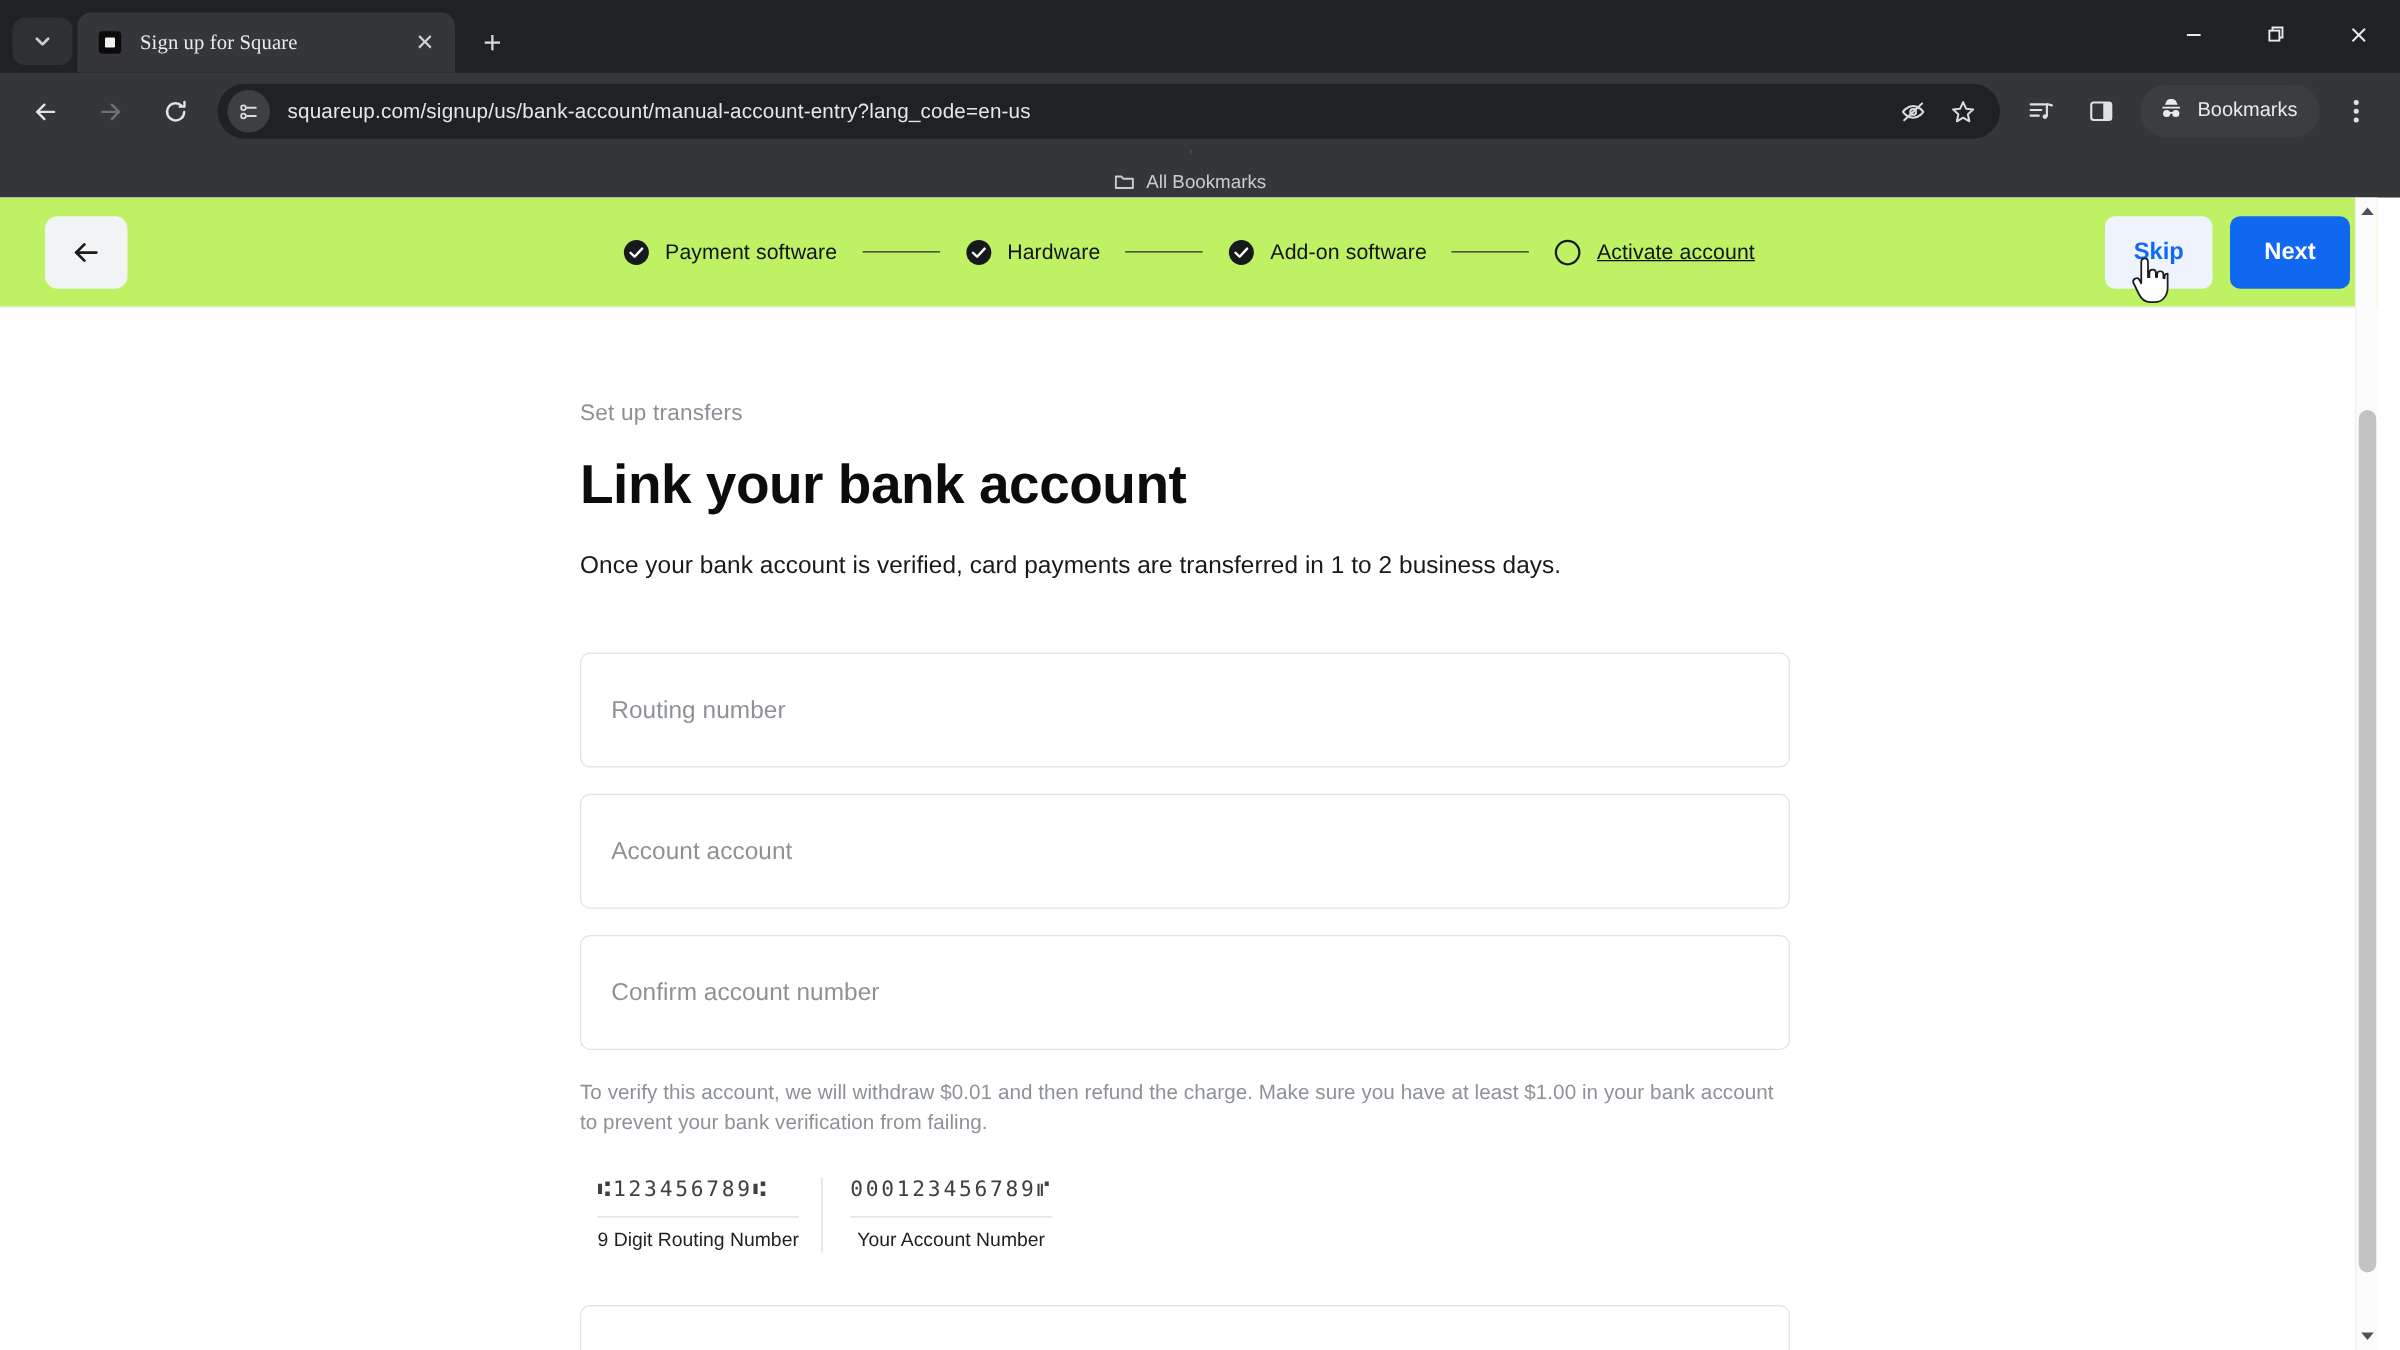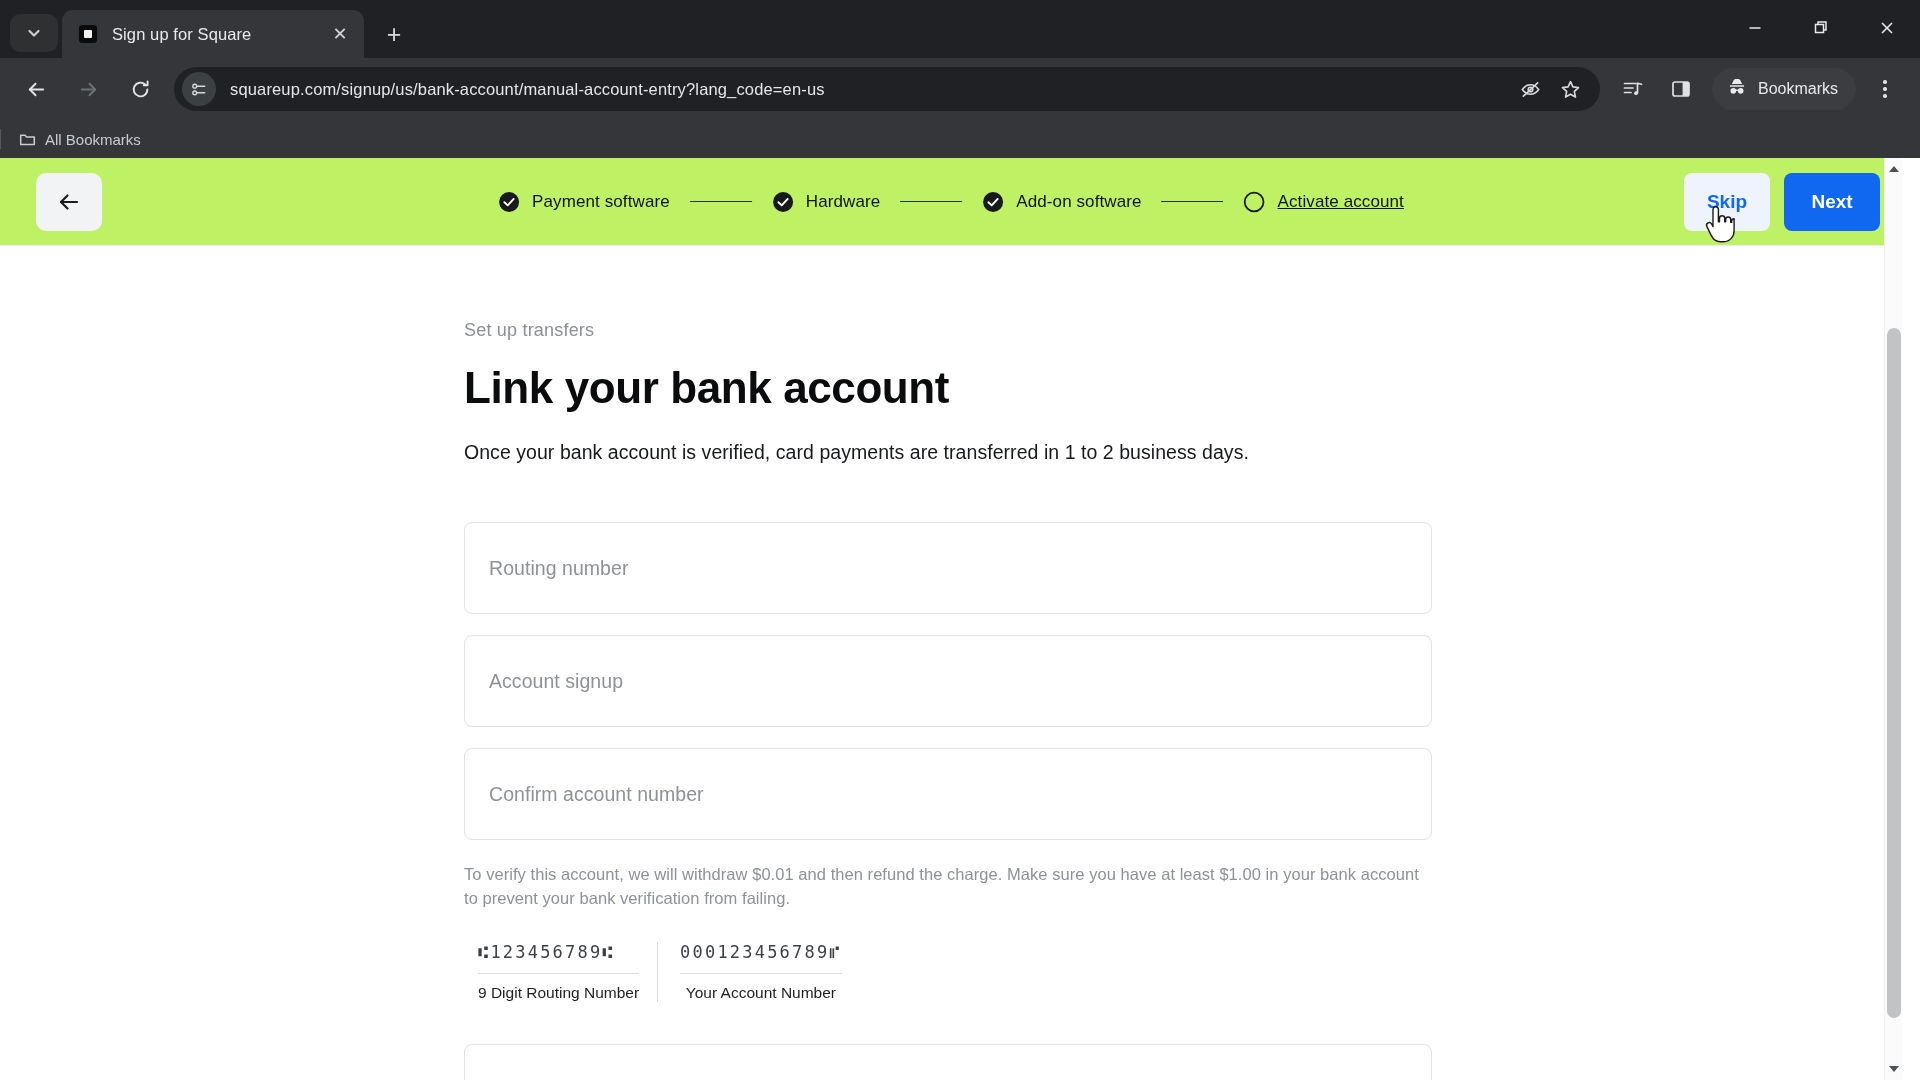--- a/index.html
+++ b/index.html
@@ -27,20 +27,21 @@
   .tab-search svg { fill: none; stroke: #c9ccd0; stroke-width: 2.2; }
 
   .tab {
     height: 48px; width: 302px;
     background: #35363a;
     border-radius: 11px 11px 0 0;
     display: flex; align-items: center;
     padding: 0 10px 0 16px;
     position: relative;
     margin-left: 2px;
+    font-family: Liberation Serif, serif;
   }
   .tab-favicon {
     width: 20px; height: 20px; flex: 0 0 20px;
     display: flex; align-items: center; justify-content: center;
     margin-right: 14px;
   }
   .sq-fav {
     width: 18px; height: 18px; background: #0b0b0c;
     border-radius: 3px; position: relative;
   }
@@ -124,22 +125,22 @@
   .kebab {
     width: 46px; height: 46px; display: flex; flex-direction: column;
     align-items: center; justify-content: center; gap: 3.5px; cursor: pointer;
     margin-left: 4px;
   }
   .kebab i { width: 3.5px; height: 3.5px; background: #dfe1e5; border-radius: 50%; display: block; }
 
   
   .bookmarks {
     height: 38px; background: #35363a;
-    display: flex; align-items: center; justify-content: flex-start;
-    padding-right: 16px; gap: 10px;
+    display: flex; align-items: center; justify-content: space-between;
+    padding-right: 16px; gap: 10px; flex-direction: column;
   }
   .bm-sep { width: 1px; height: 20px; background: #55585c; }
   .bm-all {
     display: flex; align-items: center; gap: 9px;
     color: #c9ccd0; font-size: 15px; cursor: pointer;
     padding: 4px 8px; border-radius: 5px;
   }
   .bm-all svg { stroke: #c9ccd0; fill: none; stroke-width: 1.6; }
 
   
@@ -455,21 +456,21 @@
         <div class="inner">
           <div class="eyebrow">Set up transfers</div>
           <h1 class="title">Link your bank account</h1>
           <p class="subtitle">Once your bank account is verified, card payments are transferred in 1 to 2 business days.</p>
 
           <div class="fields">
             <div class="field">
               <span class="ph">Routing number</span>
             </div>
             <div class="field">
-              <span class="ph">Account signup</span>
+              <span class="ph">Account account</span>
             </div>
             <div class="field">
               <span class="ph">Confirm account number</span>
             </div>
           </div>
 
           <p class="note">To verify this account, we will withdraw $0.01 and then refund the charge. Make sure you have at least $1.00 in your bank account to prevent your bank verification from failing.</p>
 
           <div class="check-illus">
             <div class="micr-group">

